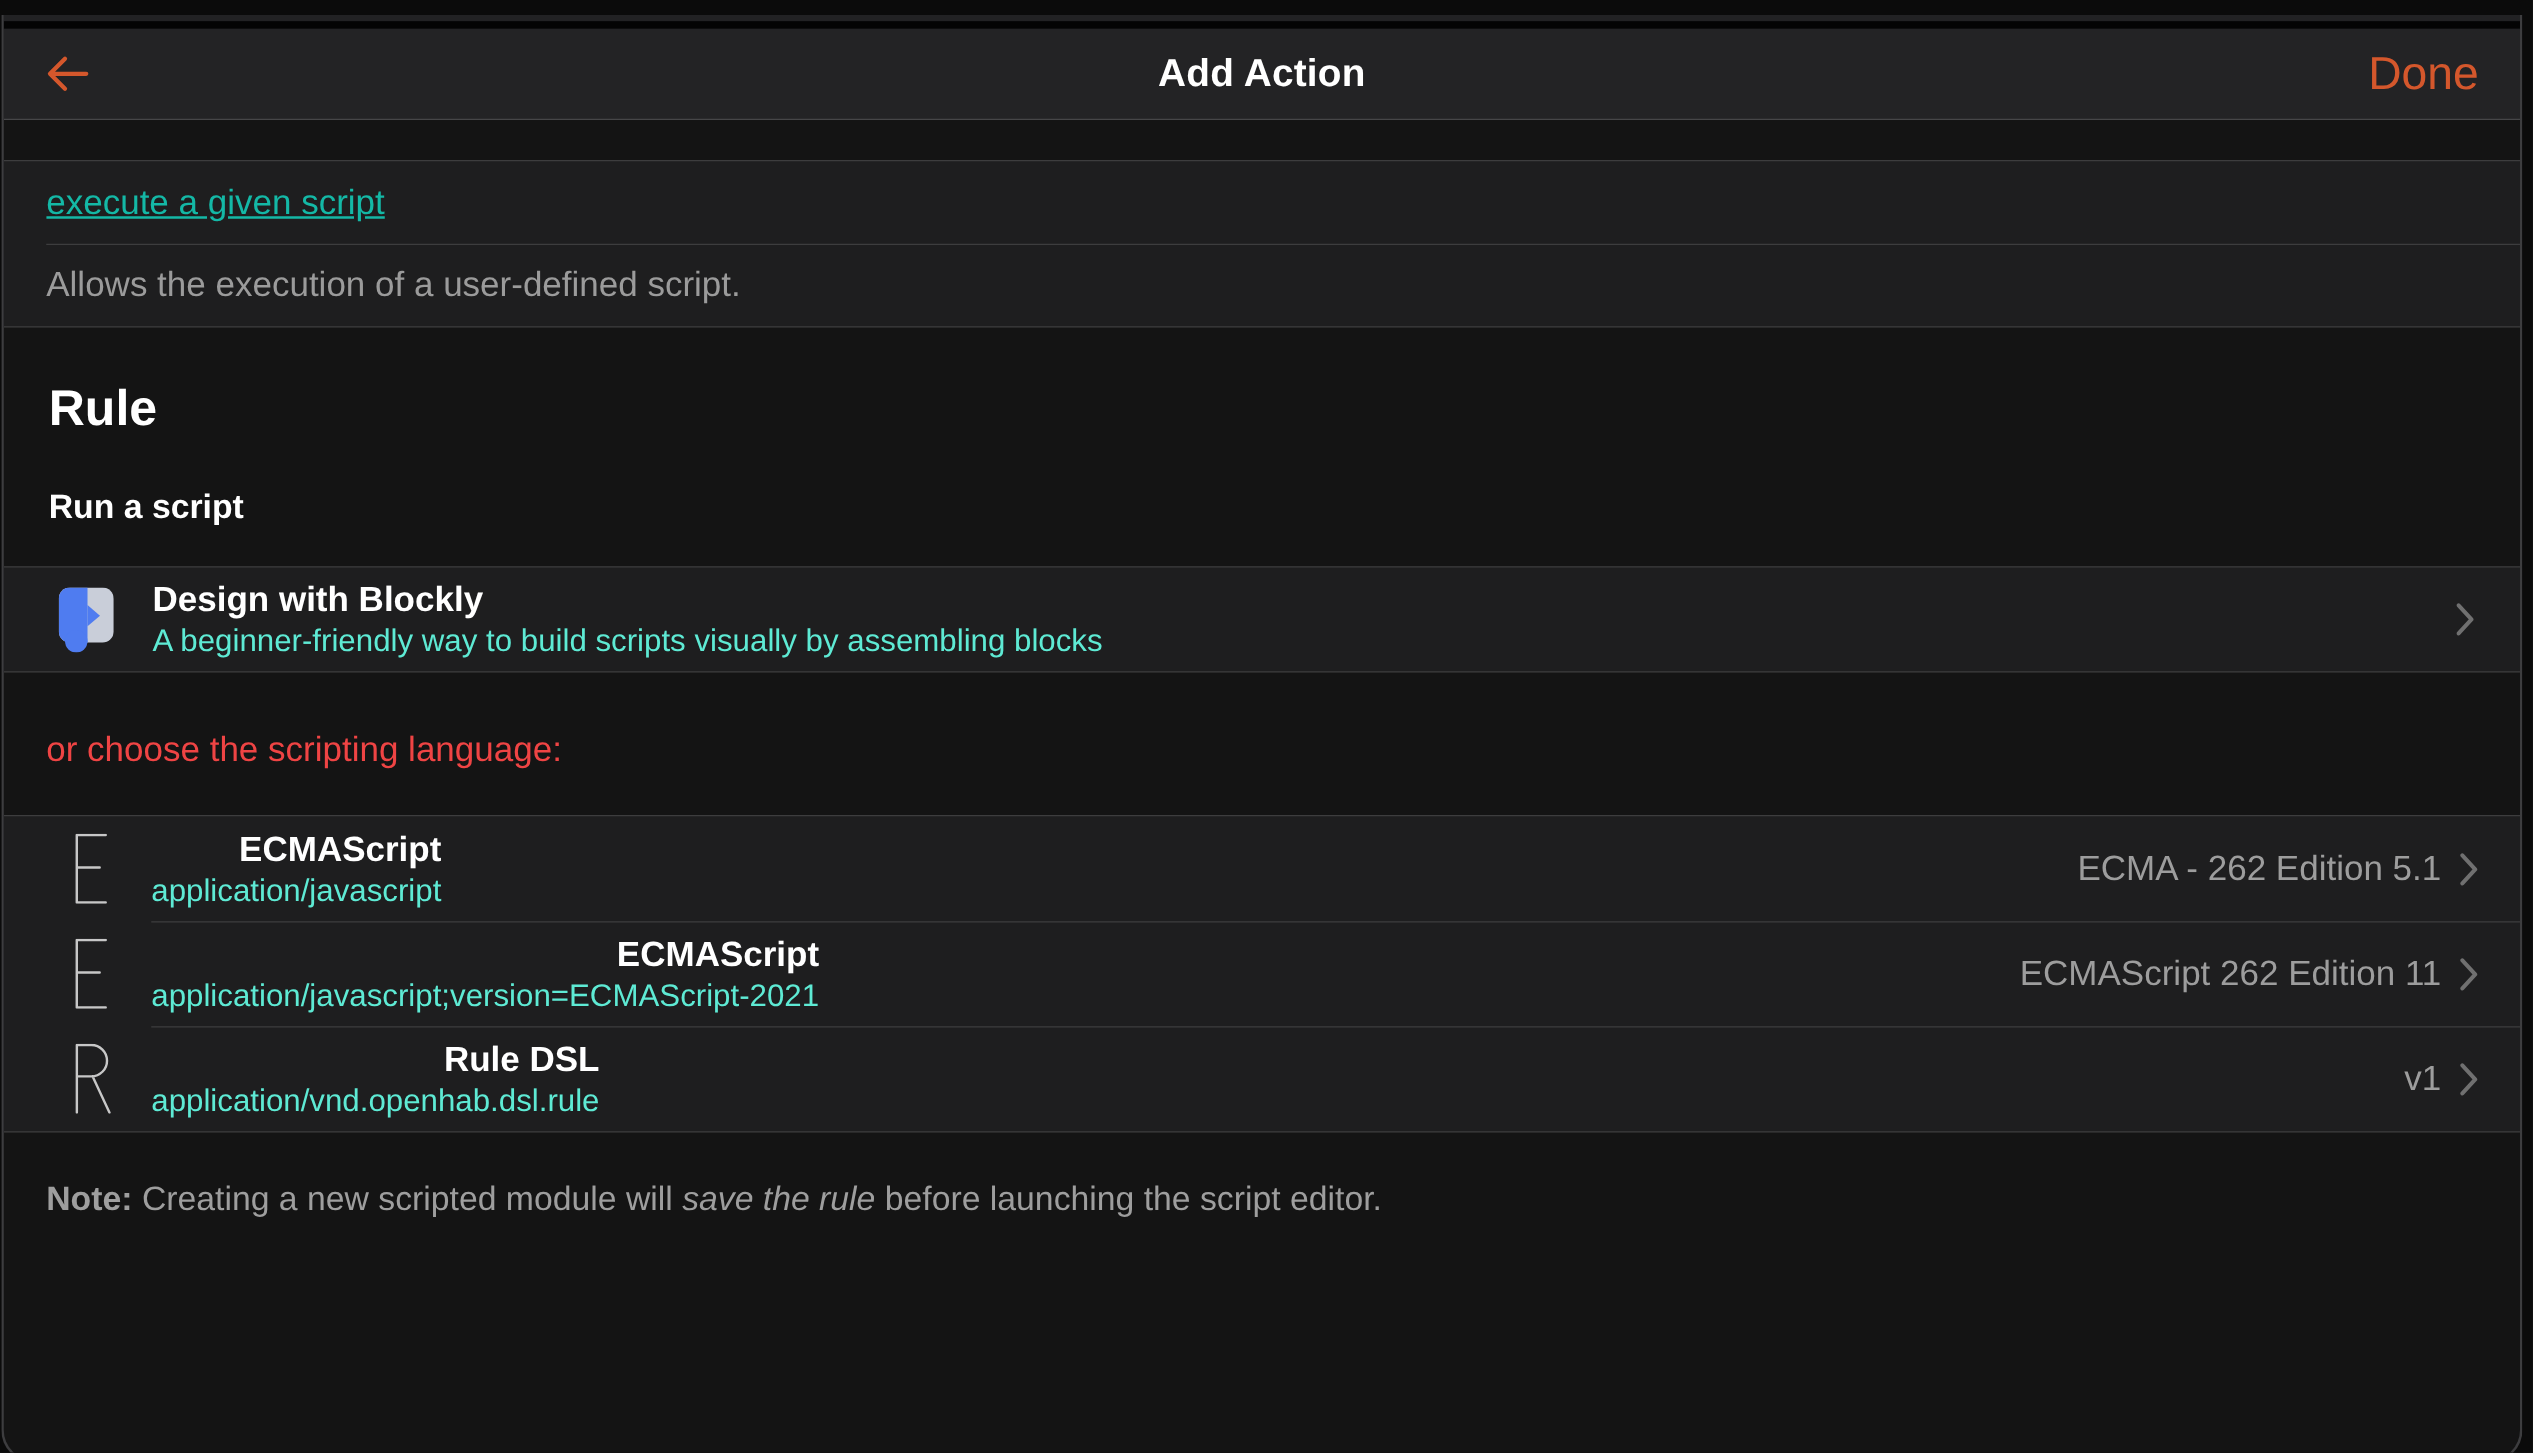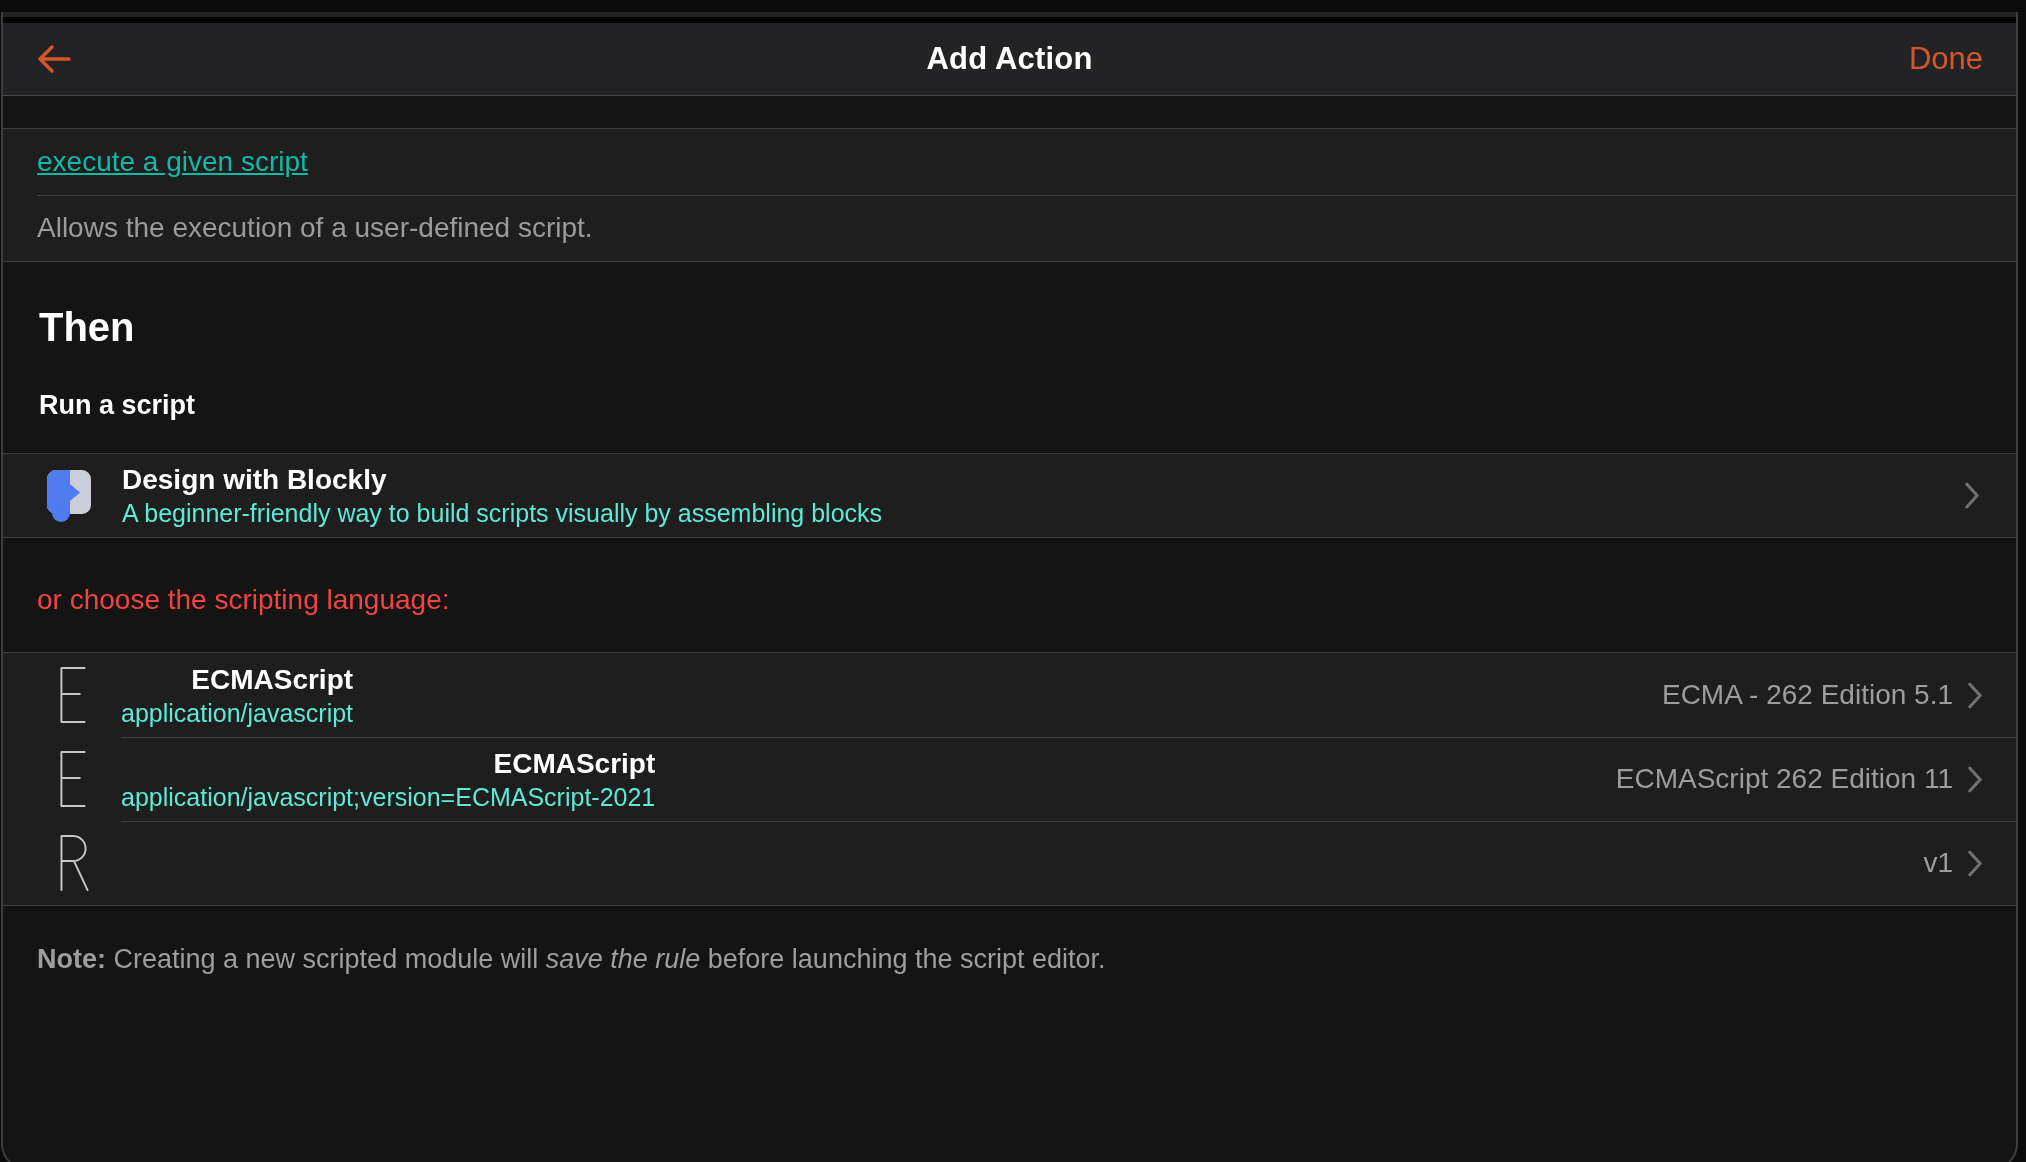--- a/index.html
+++ b/index.html
@@ -30,21 +30,21 @@
     display:flex; align-items:center;
     padding:0 33px; position:relative;
   }
   .nav-title {
     position:absolute; left:0; right:0; text-align:center;
     font-size:31px; font-weight:700; color:#ffffff; letter-spacing:0.2px;
   }
   .back-btn { display:flex; align-items:center; cursor:pointer; z-index:2; }
   .done-btn {
     margin-left:auto; z-index:2; cursor:pointer;
-    font-size:31px; color:#d4572c;
+    font-size:37px; color:#d4572c;
   }
 
   .list {
     background:#1e1e1f;
     border-top:1px solid rgba(255,255,255,0.14);
     border-bottom:1px solid rgba(255,255,255,0.14);
   }
   .list-title-fields { margin-top:32px; }
 
   .f-row { height:66px; display:flex; align-items:center; padding:0 34px; position:relative; }
@@ -106,21 +106,21 @@
 
   <div class="list list-title-fields">
     <div class="f-row">
       <input class="f-input" type="text" value="execute a given script" style="">
     </div>
     <div class="f-row desc">
       <div class="f-desc">Allows the execution of a user-defined script.</div>
     </div>
   </div>
 
-  <div class="then-title">Then</div>
+  <div class="then-title">Rule</div>
   <div class="block-title">Run a script</div>
 
   <div class="list">
     <div class="b-row">
       <svg class="b-icon" viewBox="0 0 44 52">
         <rect x="0" y="0" width="44" height="44" rx="9" fill="#c9ced9"></rect>
         <path d="M9 0 H23 V44 H9 A9 9 0 0 1 0 35 V9 A9 9 0 0 1 9 0 Z" fill="#4f7cf0"></path>
         <circle cx="14" cy="43" r="9" fill="#4f7cf0"></circle>
         <polygon points="23,14 33,22.5 23,31" fill="#4f7cf0"></polygon>
       </svg>
@@ -168,20 +168,24 @@
       <polyline points="2,2 13,14 2,26"></polyline>
     </svg>
   </div>
 
   <div class="l-row">
     <div class="l-media">
       <svg height="56" viewBox="0 0 30 58" width="30">
             <path class="letter-path" d="M1 57 V1 H13 A13 13 0 0 1 13 27 H1 M14 27 L28 57"></path>
           </svg>
     </div>
+    <div class="tcol">
+      <div class="i-title">Rule DSL</div>
+      <div class="i-sub">application/vnd.openhab.dsl.rule</div>
+    </div>
     <div class="l-after">v1</div>
     <svg class="chev" viewBox="0 0 16 28">
       <polyline points="2,2 13,14 2,26"></polyline>
     </svg>
   </div>
 </div>
 
   <div class="note">
     <span class="b">Note:</span><span> Creating a new scripted module will </span><span class="it">save the rule</span><span> before launching the script editor.</span>
   </div>

